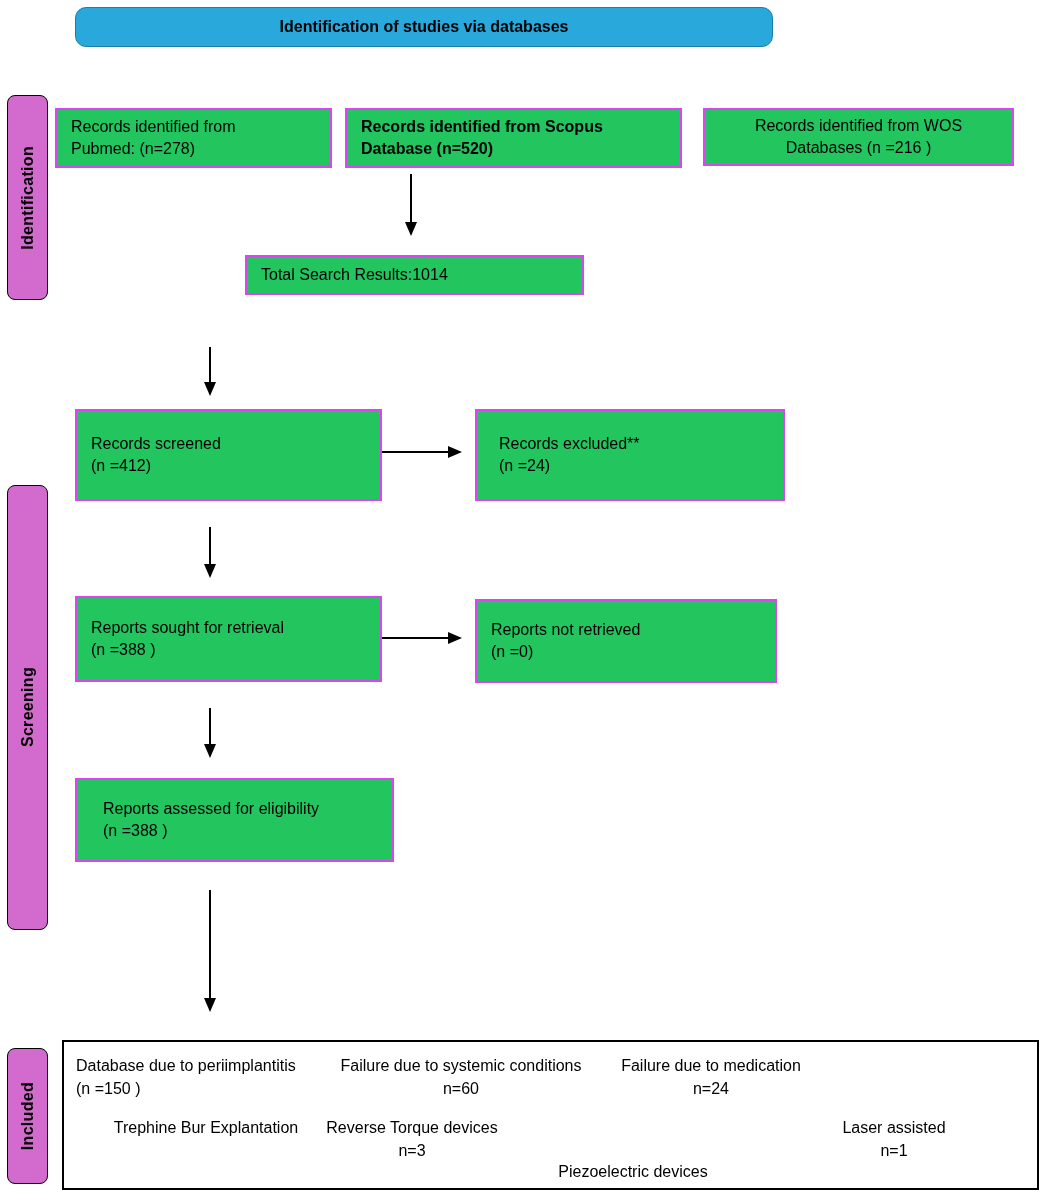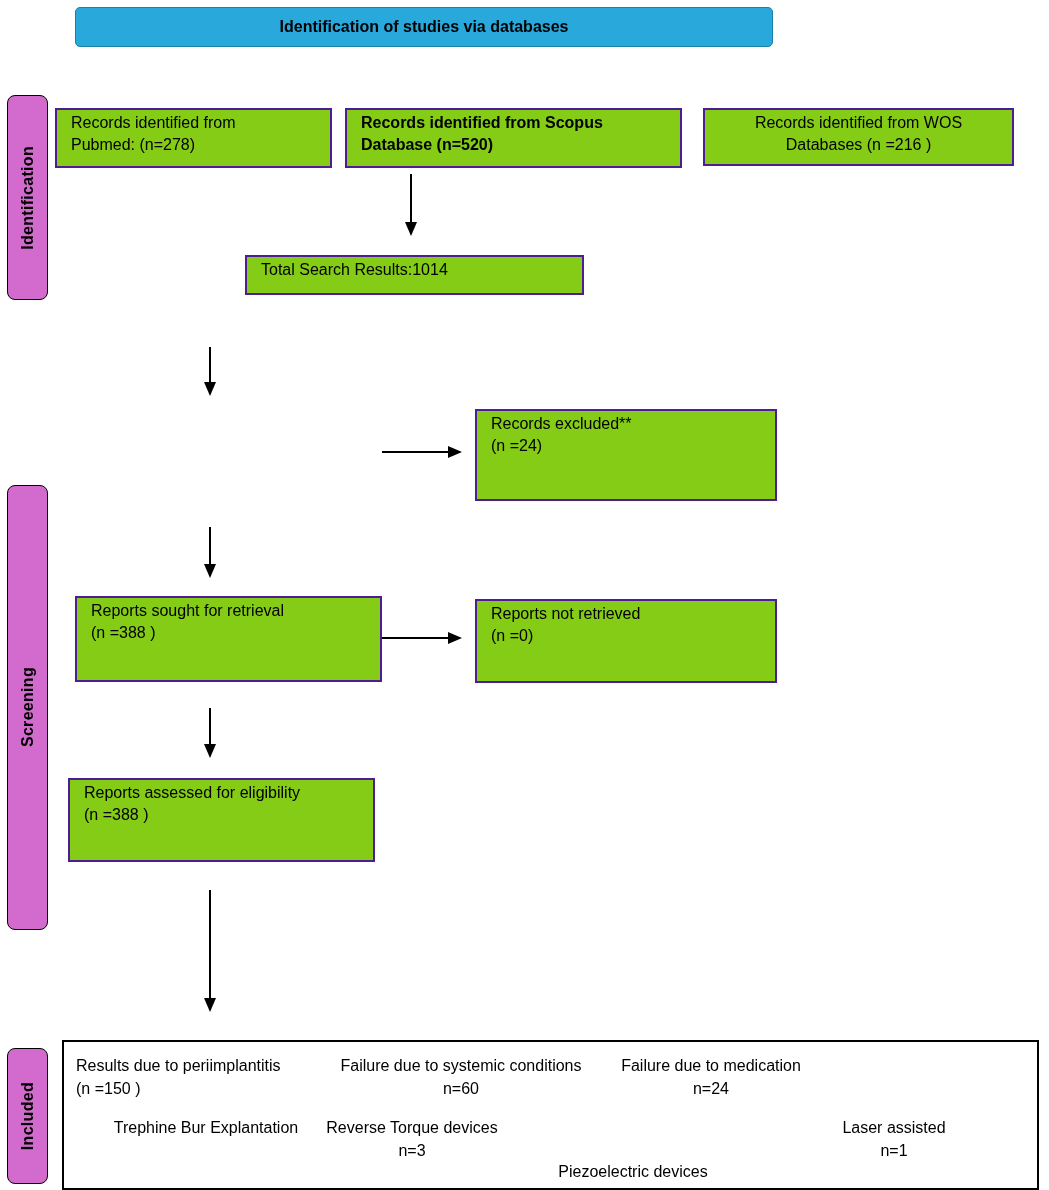--- a/index.html
+++ b/index.html
@@ -1,46 +1,46 @@
 <!DOCTYPE html>
 <html style="--header-bg: #29A8DB; --stage-bg: #D36BCE;"><head>
 <meta charset="utf-8">
 <style>
   html,body{margin:0;padding:0;background:#fff;}
   body{font-family:"Liberation Sans","DejaVu Sans",sans-serif;color:#000;}
   .canvas{position:relative;width:1049px;height:1190px;background:#fff;overflow:hidden;}
 
   svg.arrows{position:absolute;left:0;top:0;z-index:1;}
 
-  .flow-box{position:absolute;background:#84cc16;border:2px solid #4c1d95;font-size:16px;
-    line-height:1.4;display:flex;white-space:pre-line;z-index:2;}
+  .flow-box{position:absolute;background:#22c55e;border:2px solid #d946ef;font-size:16px;
+    line-height:1.4;display:flex;align-items:center;white-space:pre-line;z-index:2;}
   .flow-box .txt{padding:2px 14px;}
   .flow-box.center{justify-content:center;text-align:center;}
 
   .header-box{position:absolute;left:75px;top:7px;width:696px;height:38px;
-    background:var(--header-bg,#29A8DB);border:1px solid #1A7FA9;border-radius:5px;
+    background:var(--header-bg,#29A8DB);border:1px solid #1A7FA9;border-radius:11px;
     display:flex;align-items:center;justify-content:center;font-weight:bold;font-size:16px;z-index:2;}
 
   .stage-label{position:absolute;left:7px;width:39px;background:var(--stage-bg,#D36BCE);
     border:1px solid #000;border-radius:8px;display:flex;align-items:center;justify-content:center;z-index:2;}
   .stage-label .vtxt{writing-mode:vertical-rl;transform:rotate(180deg);font-weight:bold;
     font-size:16px;letter-spacing:.3px;}
   #stage-identification{top:95px;height:203px;}
   #stage-screening{top:485px;height:443px;}
   #stage-included{top:1048px;height:134px;}
 
   #box-pubmed{left:55px;top:108px;width:273px;height:56px;}
   #box-scopus{left:345px;top:108px;width:333px;height:56px;font-weight:bold;}
   #box-wos{left:703px;top:108px;width:307px;height:54px;}
   #box-total{left:245px;top:255px;width:335px;height:36px;}
   #box-screened{left:75px;top:409px;width:303px;height:88px;}
-  #box-excluded{left:475px;top:409px;width:298px;height:88px;}
+  #box-excluded{left:475px;top:409px;width:298px;height:88px;padding-left:8px;}
   #box-sought{left:75px;top:596px;width:303px;height:82px;}
   #box-notretrieved{left:475px;top:599px;width:298px;height:80px;}
-  #box-assessed{left:68px;top:778px;width:303px;height:80px;}
+  #box-assessed{left:75px;top:778px;width:303px;height:80px;padding-left:12px;}
 
   #box-included{position:absolute;left:62px;top:1040px;width:973px;height:146px;
     background:#fff;border:2px solid #000;z-index:2;}
   .inc-cell{position:absolute;font-size:16px;line-height:1.45;}
   .inc-cell.center{text-align:center;}
   #cell-r1c1{left:12px;top:12px;width:260px;text-align:left;}
   #cell-r1c2{left:258px;top:12px;width:278px;}
   #cell-r1c3{left:546px;top:12px;width:202px;}
   #cell-r1c4{left:752px;top:12px;width:166px;}
   #cell-r2c1{left:12px;top:74px;width:260px;text-align:center;}
@@ -90,40 +90,44 @@
     <span class="txt">Records identified from Scopus
 Database (n=520)</span>
   </div>
   <div class="flow-box center" id="box-wos">
     <span class="txt">Records identified from WOS
 Databases (n =216 )</span>
   </div>
   <div class="flow-box" id="box-total">
     <span class="txt">Total Search Results:1014</span>
   </div>
+  <div class="flow-box" id="box-screened">
+    <span class="txt">Records screened
+(n =412)</span>
+  </div>
   <div class="flow-box" id="box-excluded">
     <span class="txt">Records excluded**
 (n =24)</span>
   </div>
   <div class="flow-box" id="box-sought">
     <span class="txt">Reports sought for retrieval
 (n =388 )</span>
   </div>
   <div class="flow-box" id="box-notretrieved">
     <span class="txt">Reports not retrieved
 (n =0)</span>
   </div>
   <div class="flow-box" id="box-assessed">
     <span class="txt">Reports assessed for eligibility
 (n =388 )</span>
   </div>
 
   <div id="box-included">
     <div class="inc-cell" id="cell-r1c1">
-      <div>Results due to periimplantitis</div>
+      <div>Database due to periimplantitis</div>
       <div>(n =150 )</div>
     </div>
     <div class="inc-cell center" id="cell-r1c2">
       <div>Failure due to systemic conditions</div>
       <div>n=60</div>
     </div>
     <div class="inc-cell center" id="cell-r1c3">
       <div>Failure due to medication</div>
       <div>n=24</div>
     </div>

